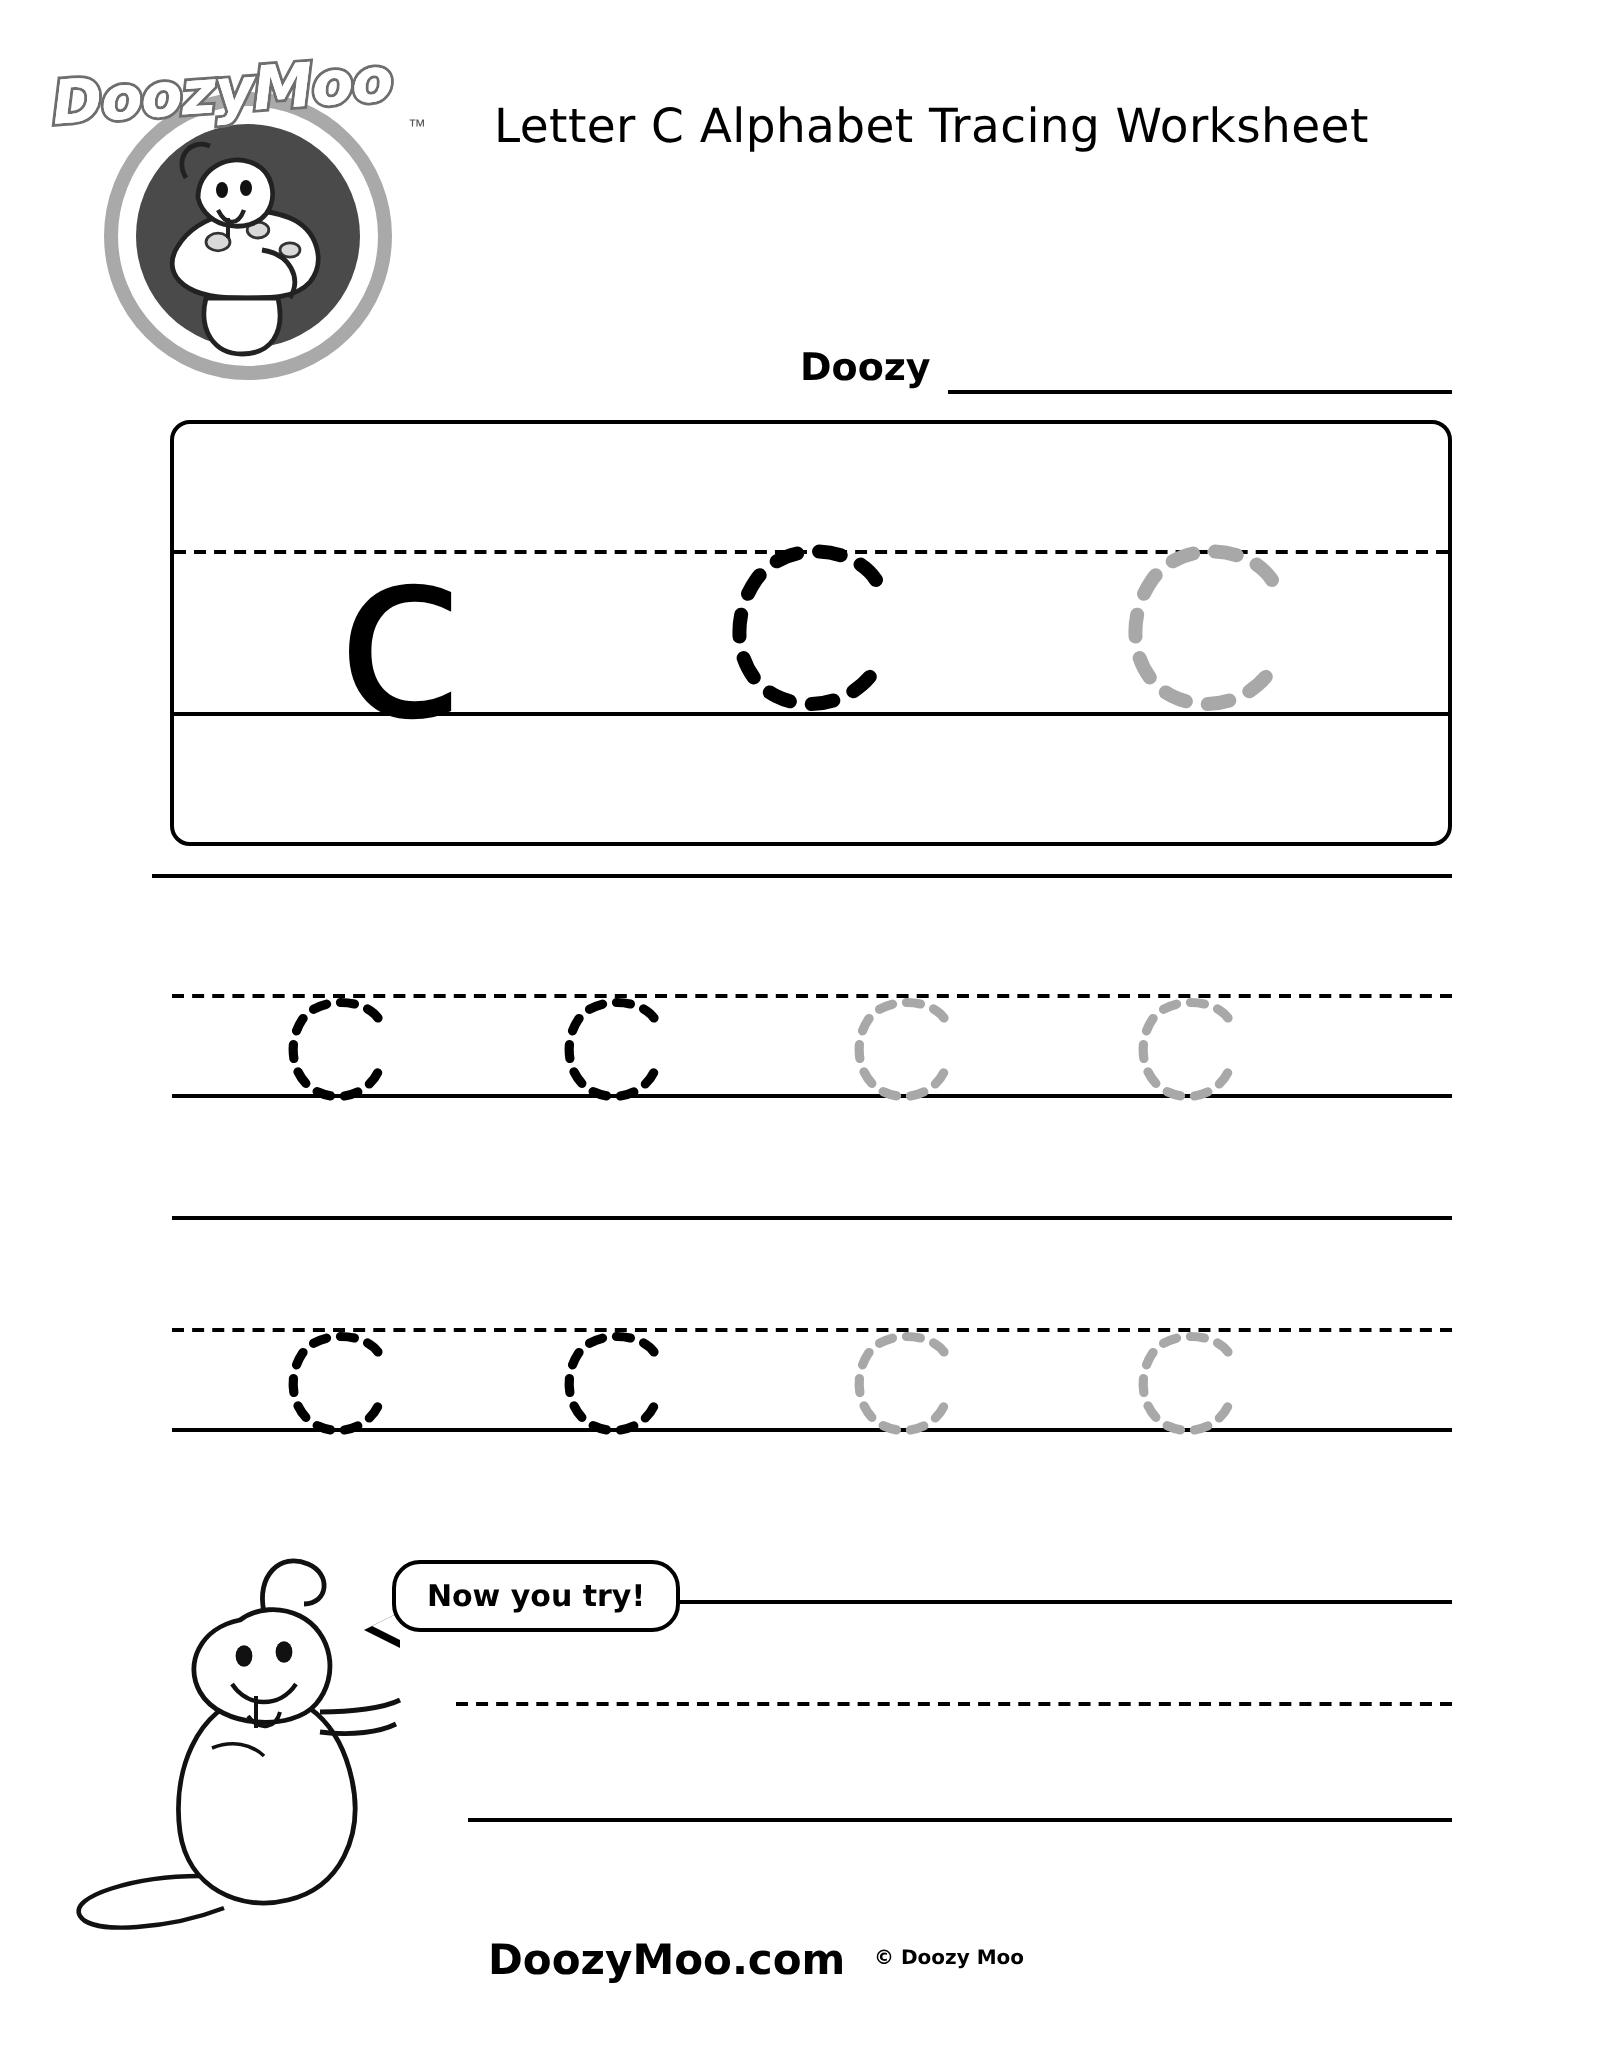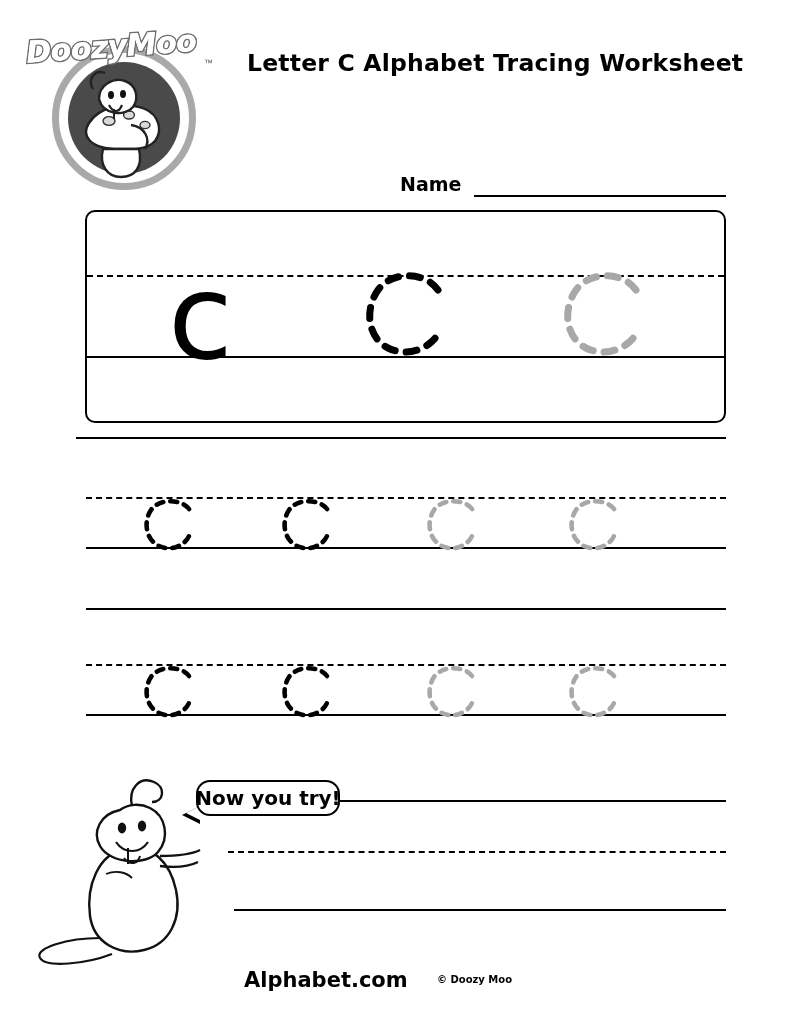--- a/index.html
+++ b/index.html
@@ -78,21 +78,21 @@
     color: #555;
   }
 
   
   .title1 {
     position: absolute;
     left: 247px;
     top: 49px;
     font-family: "DejaVu Sans", sans-serif;
     font-size: 23.5px;
-    font-weight: bold;
+    font-weight: normal;
     letter-spacing: 0.2px;
     white-space: nowrap;
     text-align: center;
   }
   .title2 {
     position: absolute;
     left: 247px;
     top: 87px;
     font-family: "DejaVu Sans", sans-serif;
     font-size: 19px;
@@ -188,21 +188,21 @@
   .bubble-text {
     position: absolute;
     left: 0;
     top: 0;
     width: 144px;
     height: 36px;
     display: flex;
     align-items: center;
     justify-content: center;
     font-family: "DejaVu Sans", sans-serif;
-    font-size: 20px;
+    font-size: 15px;
     font-weight: bold;
     white-space: nowrap;
   }
   .bubble-tail {
     position: absolute;
     left: 182px;
     top: 806px;
     width: 0;
     height: 0;
     border-top: 9px solid transparent;
@@ -265,21 +265,21 @@
         <path d="M72 72 C86 74 92 86 86 96" fill="none" stroke="#222" stroke-width="2.4"></path>
       </svg>
     </div>
     <div class="logo-word">DoozyMoo</div>
     <div class="logo-word-fill">DoozyMoo</div>
     <div class="logo-tm">™</div>
   </div>
 
   <div class="title1">Letter C Alphabet Tracing Worksheet</div>
 
-  <div class="name-label">Name</div>
+  <div class="name-label">Doozy</div>
   <div class="name-rule"></div>
 
   <div class="bigbox">
     <div class="dash-mid"></div>
     <div class="solid-base"></div>
   </div>
 
   <div class="glyph big-c-solid">c</div>
 
   <svg class="letter" style="left:352px; top:262px;" width="110" height="100" viewBox="0 0 110 100">
@@ -351,16 +351,16 @@
     <path d="M88 72 C96 84 112 84 120 72" fill="none" stroke="#111" stroke-width="2.2"></path>
     <path d="M100 78 L100 94" stroke="#111" stroke-width="2"></path>
     <path d="M96 88 C102 96 110 94 112 86" fill="none" stroke="#111" stroke-width="2"></path>
 
     <path d="M132 86 C148 86 164 84 172 80" fill="none" stroke="#111" stroke-width="2.4"></path>
     <path d="M132 96 C148 98 162 96 170 92" fill="none" stroke="#111" stroke-width="2.4"></path>
 
     <path d="M78 104 C88 100 98 102 104 108" fill="none" stroke="#111" stroke-width="1.8"></path>
   </svg>
 
-  <div class="footer-site">Alphabet.com</div>
+  <div class="footer-site">DoozyMoo.com</div>
   <div class="footer-copy">© Doozy Moo</div>
 
 </div>
 
 </body></html>

